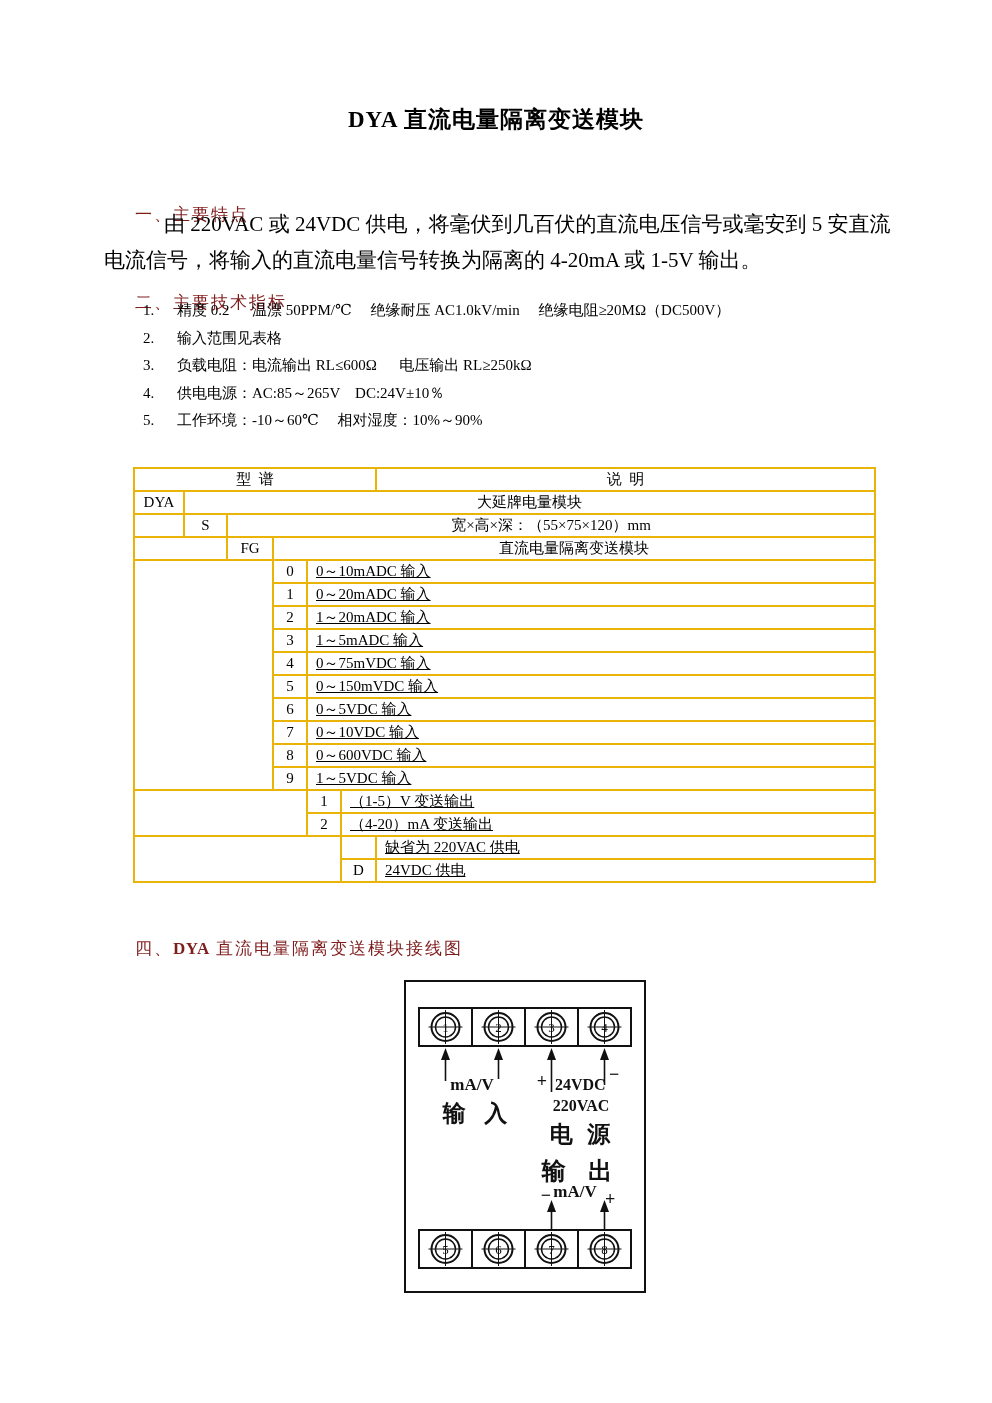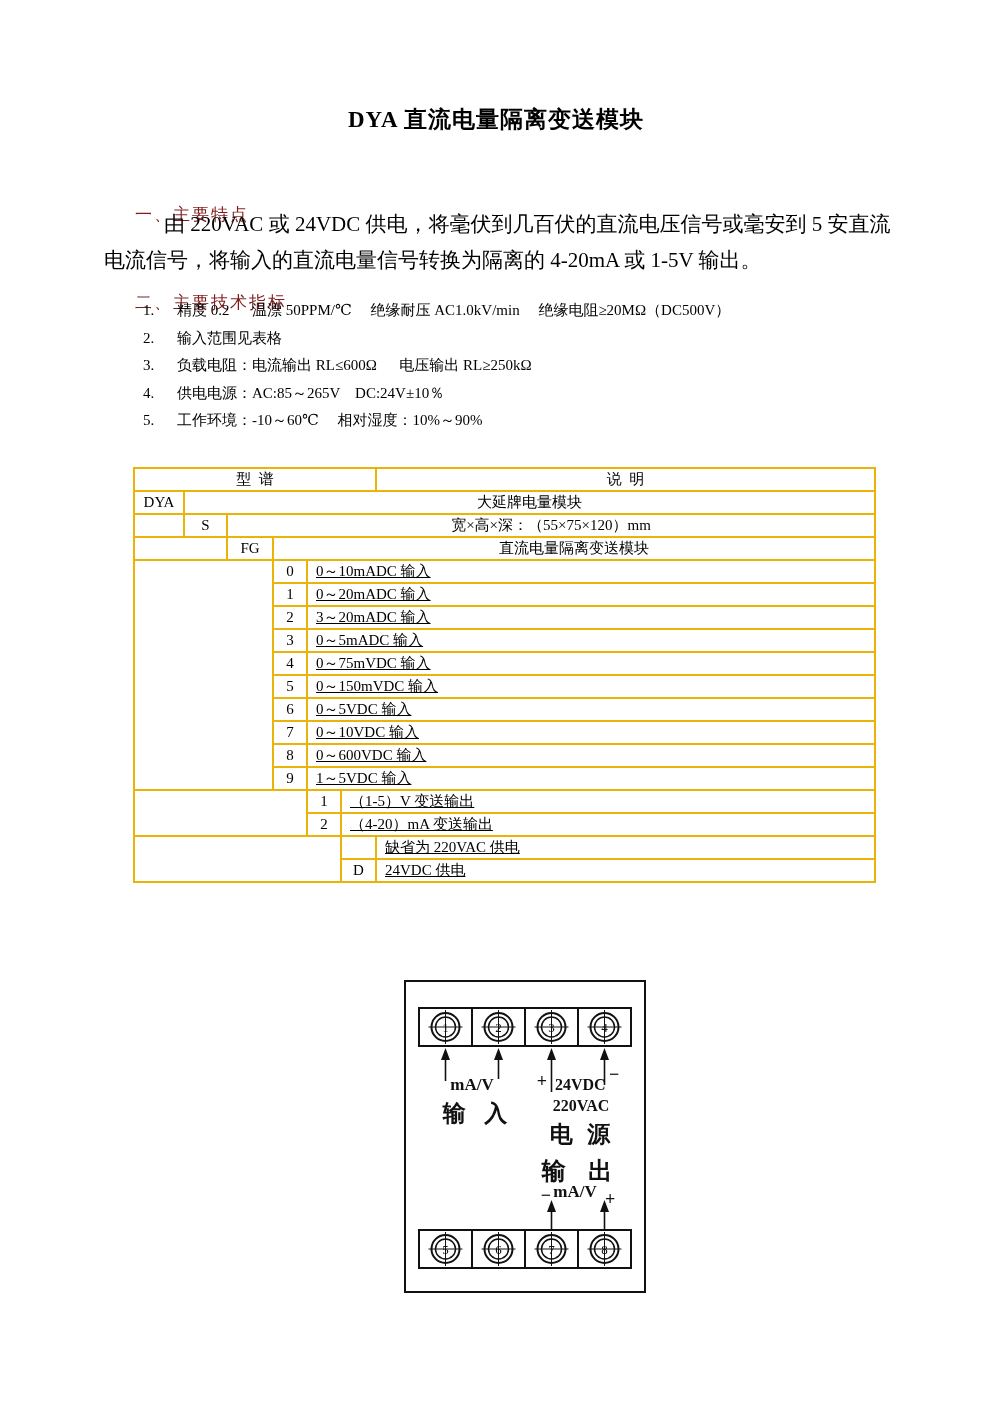--- a/index.html
+++ b/index.html
@@ -83,25 +83,25 @@
       <td colspan="3" rowspan="10"></td>
       <td>0</td>
       <td colspan="3" class="l">0～10mADC 输入</td>
     </tr>
     <tr>
           <td>1</td>
           <td colspan="3" class="l">0～20mADC 输入</td>
         </tr>
     <tr>
           <td>2</td>
-          <td colspan="3" class="l">3～20mADC 输入</td>
+          <td colspan="3" class="l">1～20mADC 输入</td>
         </tr>
     <tr>
           <td>3</td>
-          <td colspan="3" class="l">0～5mADC 输入</td>
+          <td colspan="3" class="l">1～5mADC 输入</td>
         </tr>
     <tr>
           <td>4</td>
           <td colspan="3" class="l">0～75mVDC 输入</td>
         </tr>
     <tr>
           <td>5</td>
           <td colspan="3" class="l">0～150mVDC 输入</td>
         </tr>
     <tr>
@@ -134,20 +134,23 @@
       <td></td>
       <td class="l">缺省为 220VAC 供电</td>
     </tr>
     <tr>
           <td>D</td>
           <td class="l">24VDC 供电</td>
         </tr>
   </tbody>
     </table>
 
+  <div class="sec-heading" style="top:917px">
+    <span>四、</span><b>DYA</b><span> 直流电量隔离变送模块接线图</span>
+  </div>
 
   <div class="diagram">
     <svg width="242" height="313" viewBox="0 0 242 313" xmlns="http://www.w3.org/2000/svg">
 
       <rect x="1" y="1" width="240" height="311" fill="none" stroke="#111" stroke-width="2"></rect>
 
       <g>
         <rect x="15" y="28" width="212" height="38" fill="none" stroke="#111" stroke-width="2"></rect>
         <line x1="68" y1="28" x2="68" y2="66" stroke="#111" stroke-width="2"></line>
         <line x1="121" y1="28" x2="121" y2="66" stroke="#111" stroke-width="2"></line>

